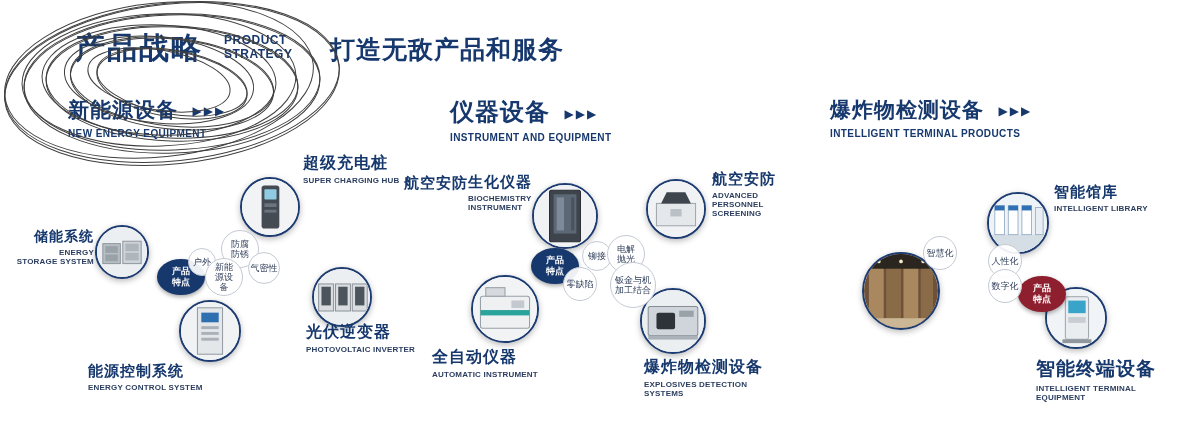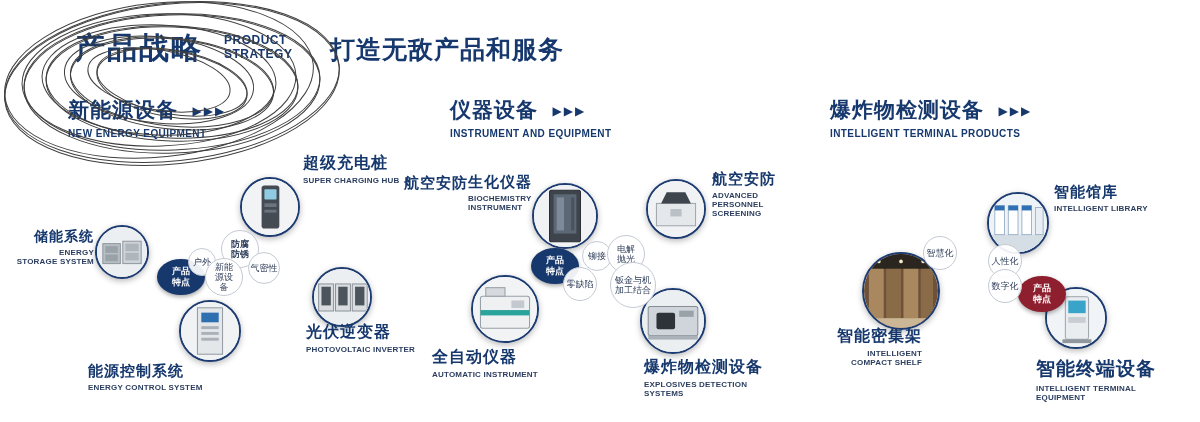--- a/index.html
+++ b/index.html
@@ -111,21 +111,21 @@
     </div>
 
     
     <div class="badge" style="left:157px; top:259px;">
       <span>产品特点</span>
     </div>
     <div class="tag" style="left:188px; top:248px; width:28px; height:28px;">
         <span>户外</span>
       </div>
     <div class="tag" style="left:221px; top:230px; width:38px; height:38px;">
-        <span style="width:20px;font-weight:bold;">防腐防锈</span>
+        <span style="width:20px;">防腐防锈</span>
       </div>
     <div class="tag" style="left:248px; top:252px; width:32px; height:32px;">
         <span>气密性</span>
       </div>
     <div class="tag" style="left:205px; top:258px; width:38px; height:38px;">
         <span style="width:20px;">新能源设备</span>
       </div>
 
     
     <div class="abs item-label" style="left:16px; top:228px; width:78px; text-align:right;">
@@ -142,21 +142,21 @@
     </div>
     <div class="abs item-label" style="left:88px; top:362px; width:125px;">
       <div class="cn" style="font-size:15px;">能源控制系统</div>
       <div class="en">ENERGY CONTROL SYSTEM</div>
     </div>
   </div>
 
   <div class="layer">
 
     <div class="abs" style="left:450px; top:96px;">
-      <span class="sec-cn" style="font-size:21px;">仪器设备</span>
+      <span class="sec-cn" style="font-size:24px;">仪器设备</span>
       <span class="arrows">▶▶▶</span>
       <div class="sec-en">INSTRUMENT AND EQUIPMENT</div>
     </div>
 
     <svg class="rings" style="left:418px; top:192px;" width="345" height="168" viewBox="0 0 345 168">
       <ellipse cx="172" cy="84" rx="168" ry="80" transform="rotate(-6 172 84)"></ellipse>
       <ellipse cx="172" cy="84" rx="148" ry="69" transform="rotate(-2 172 84)"></ellipse>
       <ellipse cx="172" cy="84" rx="126" ry="57" transform="rotate(2 172 84)"></ellipse>
       <ellipse cx="172" cy="84" rx="102" ry="45" transform="rotate(6 172 84)"></ellipse>
       <ellipse cx="172" cy="84" rx="76" ry="33" transform="rotate(10 172 84)"></ellipse>
@@ -304,23 +304,19 @@
       </div>
     <div class="tag" style="left:948px; top:269px; width:34px; height:34px;margin-left:40px;">
         <span>数字化</span>
       </div>
 
     
     <div class="abs item-label" style="left:1054px; top:183px; width:110px;">
       <div class="cn" style="font-size:15px;">智能馆库</div>
       <div class="en">INTELLIGENT LIBRARY</div>
     </div>
-    <div class="abs item-label" style="left:826px; top:326px; width:96px; text-align:right;">
-      <div class="cn" style="font-size:16px;">智能密集架</div>
-      <div class="en">INTELLIGENT COMPACT SHELF</div>
-    </div>
     <div class="abs item-label" style="left:1036px; top:356px; width:135px;">
       <div class="cn" style="font-size:19px;">智能终端设备</div>
       <div class="en">INTELLIGENT TERMINAL EQUIPMENT</div>
     </div>
   </div>
 
 </div>
 
 </body></html>

